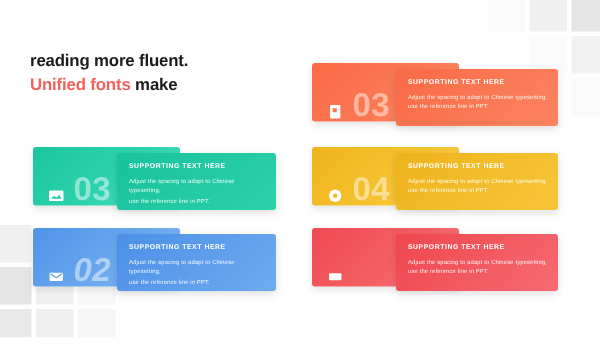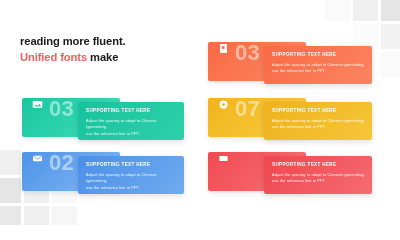--- a/index.html
+++ b/index.html
@@ -56,21 +56,21 @@
   .card {
     position:absolute;
     z-index:3;
   }
   .card .badge {
     position:absolute;
     left:0; top:0;
     width:98px; height:39px;
     border-radius:2px;
     display:flex;
-    align-items:flex-start;
+    align-items:flex-end;
     z-index:1;
     box-shadow:0 2px 5px rgba(0,0,0,0.10);
   }
   .card .icon-box {
     width:13px; height:13px;
     margin-left:9px;
     flex:none;
     display:flex;
     align-items:center;
     justify-content:center;
@@ -106,21 +106,21 @@
   .card .panel .body {
     font-size:3.9px;
     color:rgba(255,255,255,0.92);
     line-height:6.4px;
     letter-spacing:0.1px;
   }
 
   
   .c-teal  .badge { background:linear-gradient(135deg,#19c6a0 0%,#2fd3ae 55%,#4fe0c0 100%); }
   .c-teal  .panel { background:linear-gradient(135deg,#17c29c 0%,#2ed1ac 100%); }
-  .c-blue  .badge { background:linear-gradient(135deg,#4f93e8 0%,#6aa8ef 55%,#86bdf6 100%); }
+  .c-blue  .badge { background:linear-gradient(135deg,#4f93e8 0%,#6aa8ef 55%,#86bdf6 100%);font-style:italic; }
   .c-blue  .panel { background:linear-gradient(135deg,#4b8fe6 0%,#6fabf0 100%); }
   .c-orng  .badge { background:linear-gradient(135deg,#f96a45 0%,#fb7a53 55%,#fd9070 100%); }
   .c-orng  .panel { background:linear-gradient(135deg,#f96a45 0%,#fc8460 100%); }
   .c-yell  .badge { background:linear-gradient(135deg,#f0b41d 0%,#f5c22f 55%,#f9cf52 100%); }
   .c-yell  .panel { background:linear-gradient(135deg,#efb21c 0%,#f6c639 100%); }
   .c-red   .badge { background:linear-gradient(135deg,#f04a52 0%,#f45f65 55%,#f87a80 100%); }
   .c-red   .panel { background:linear-gradient(135deg,#ef464e 0%,#f66b72 100%); }
 </style>
 </head>
 <body>
@@ -208,21 +208,21 @@
   </div>
 
   <div class="card c-yell wide" style="left:208px; top:98px;">
     <div class="badge">
       <span class="icon-box">
         <svg width="11" height="11" viewBox="0 0 16 16">
             <circle cx="8" cy="8" r="6" fill="#fff"></circle>
             <circle cx="8" cy="8" r="2.2" fill="#f3bb26"></circle>
           </svg>
       </span>
-      <span class="num">07</span>
+      <span class="num">04</span>
     </div>
     <div class="panel">
       <div class="head">SUPPORTING TEXT HERE</div>
       <div class="body">Adjust the spacing to adapt to Chinese typesetting,</div>
       <div class="body">use the reference line in PPT.</div>
     </div>
   </div>
 
   <div class="card c-red wide" style="left:208px; top:152px;">
     <div class="badge">

